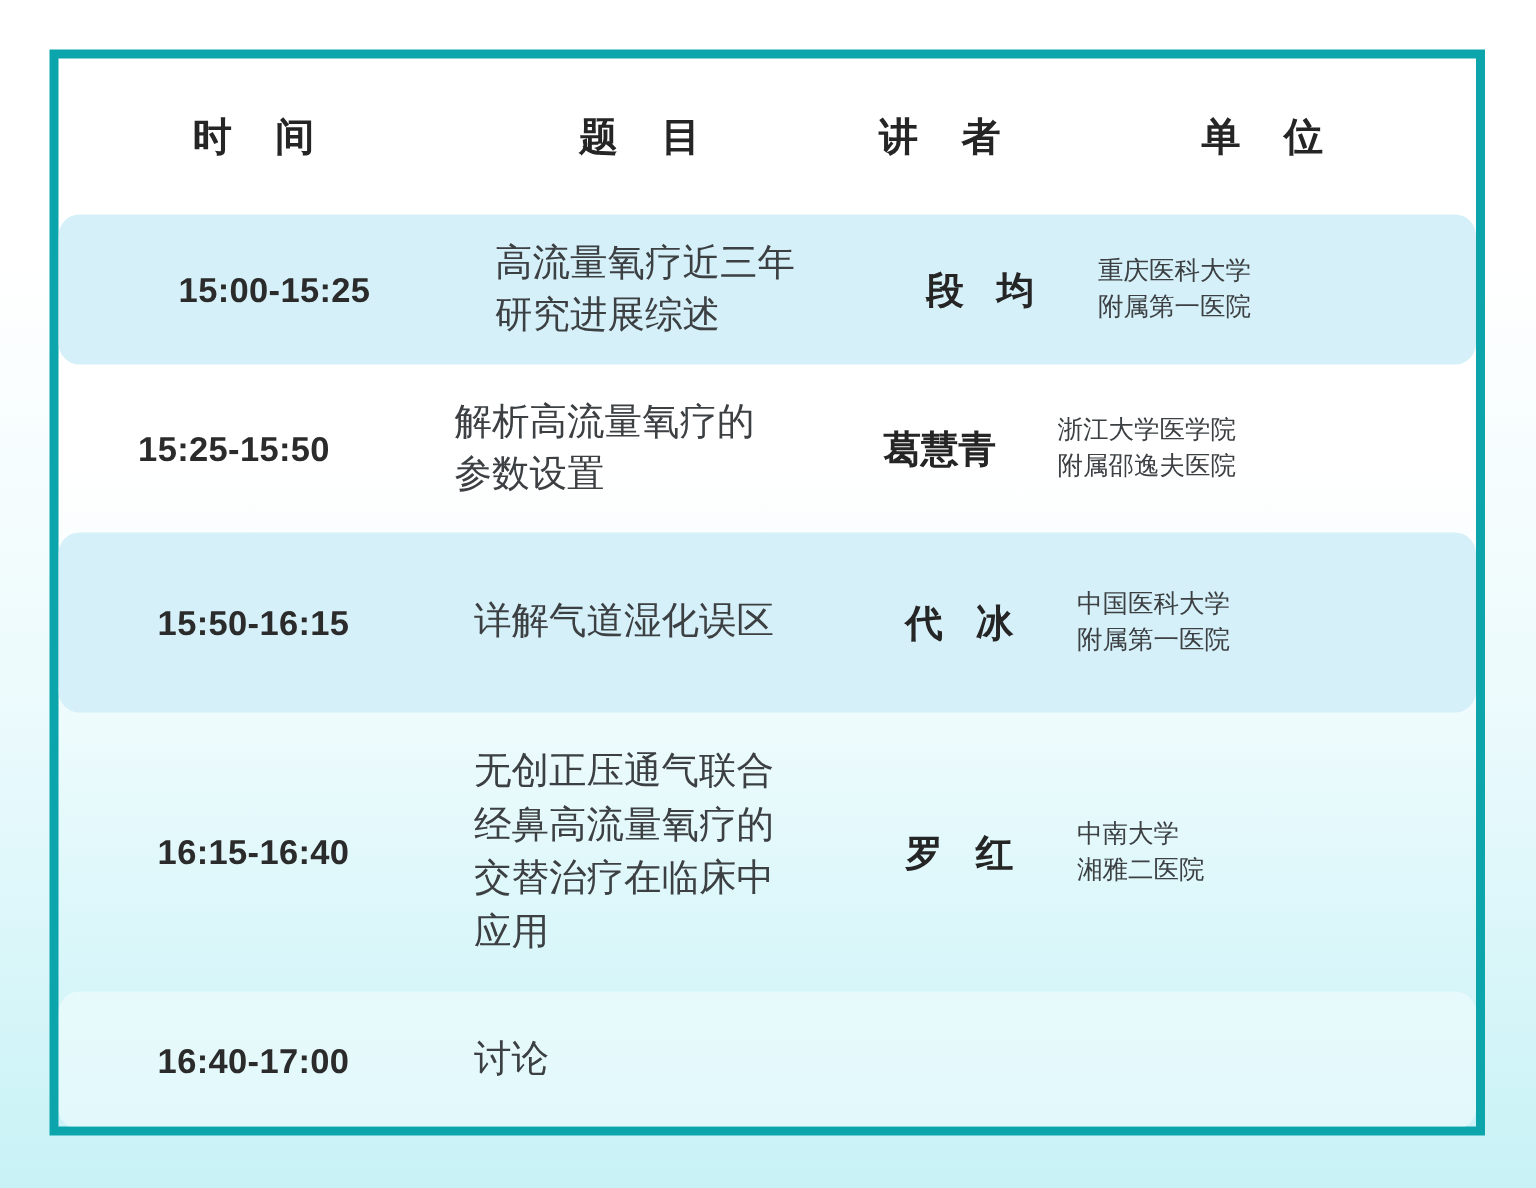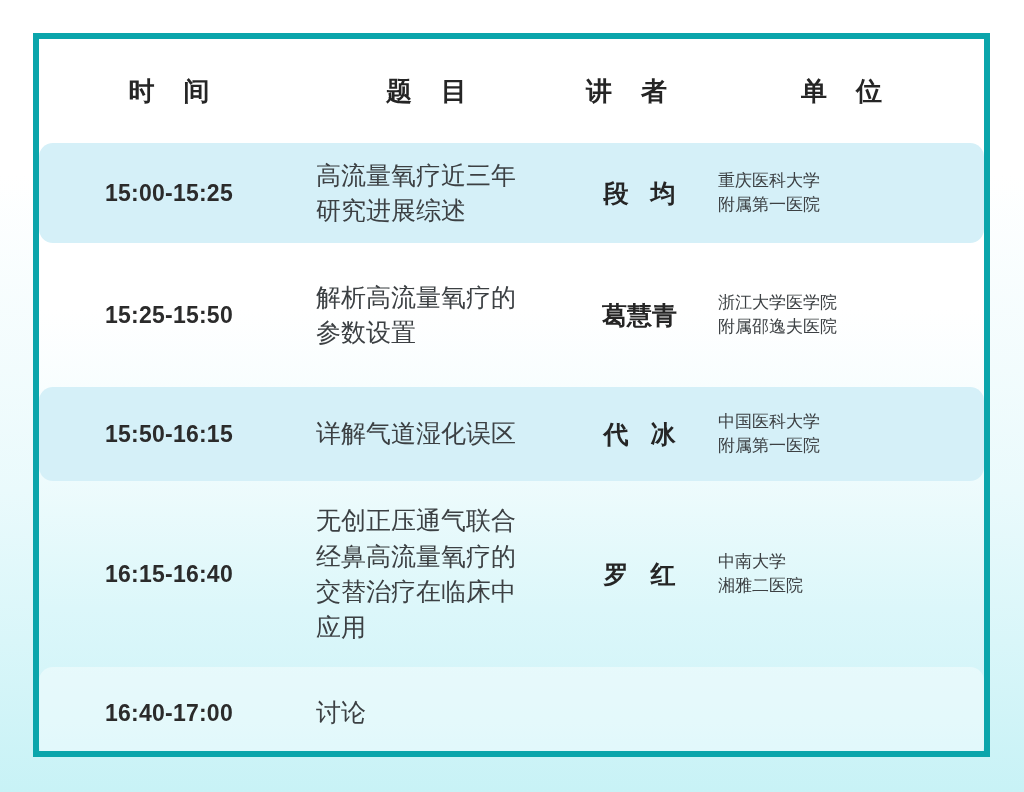--- a/index.html
+++ b/index.html
@@ -83,23 +83,23 @@
     border-radius: 14px;
     box-sizing: border-box;
   }
   .row.shade {
     background: #d5f0f8;
   }
   .row.shade-soft {
     background: rgba(255,255,255,0.42);
   }
 
-  .row-h1 { height: 100px; }
-  .row-h2 { height: 144px; }
-  .row-h3 { height: 94px; }
+  .row-h1 { height: 100px; padding-left: 14px; }
+  .row-h2 { height: 112px; justify-content: flex-end; }
+  .row-h3 { height: 120px; }
   .row-h4 { height: 186px; }
   .row-h5 { height: 92px; }
 
   .cell-time {
     color: #2b2b2b;
     font-size: 23px;
     font-weight: 700;
     text-align: center;
     letter-spacing: 0.01em;
     white-space: nowrap;

